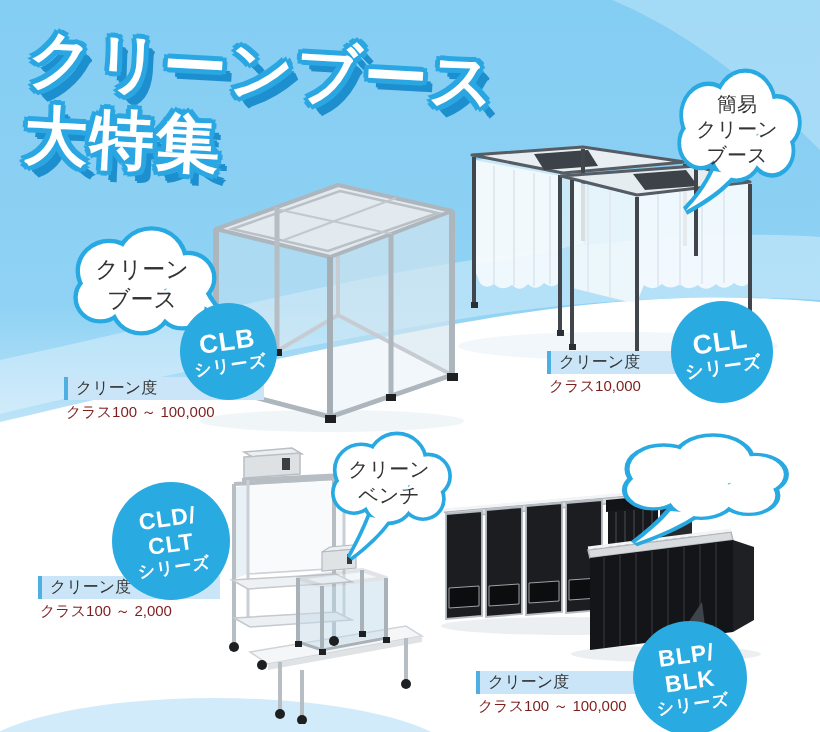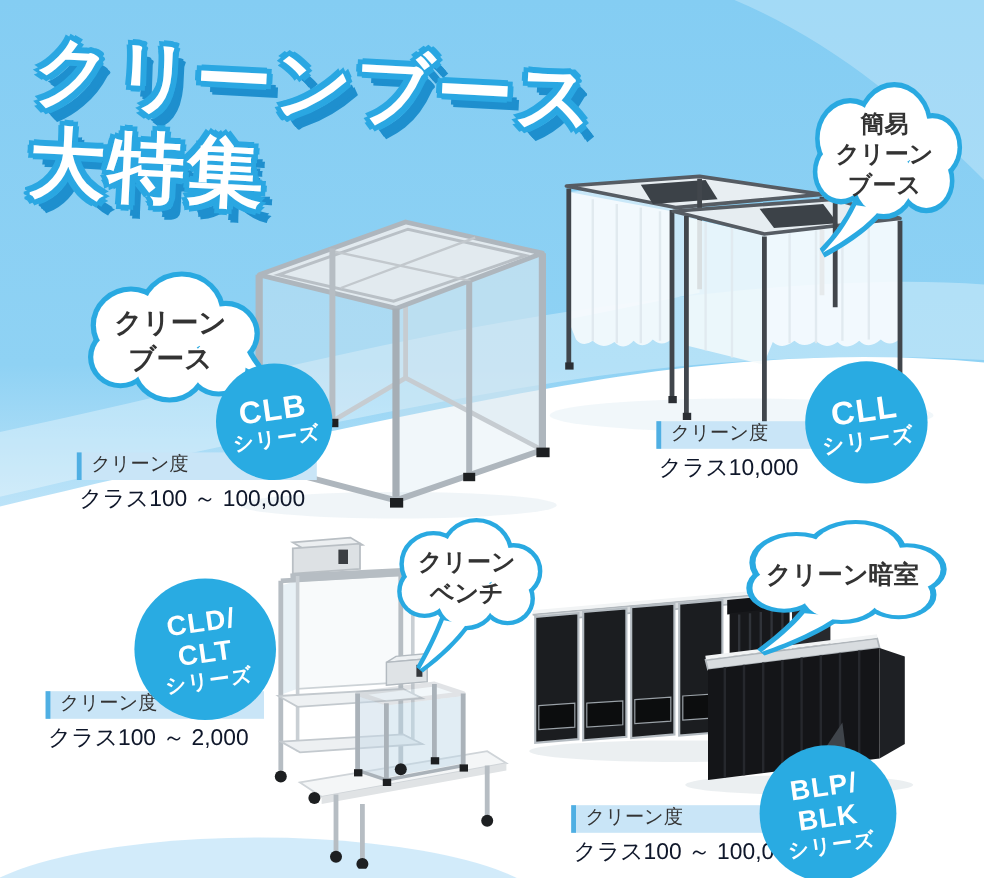--- a/index.html
+++ b/index.html
@@ -11,31 +11,31 @@
   .title{position:absolute;left:30px;top:20px;transform:rotate(3deg);transform-origin:left top;
     color:#fff;font-weight:bold;font-size:64px;line-height:1.2;letter-spacing:2px;
     text-shadow:
       0 -5px 0 #2AA7E2,0 5px 0 #2AA7E2,-5px 0 0 #2AA7E2,5px 0 0 #2AA7E2,
       -4px -4px 0 #2AA7E2,4px -4px 0 #2AA7E2,-4px 4px 0 #2AA7E2,4px 4px 0 #2AA7E2,
       8px 9px 0 #1E8FCE,10px 11px 0 #1E8FCE;}
   
   .bubble{position:absolute;}
   .bubble svg{position:absolute;left:0;top:0;overflow:visible;}
   .bubble .btxt{position:absolute;inset:0;display:flex;flex-direction:column;align-items:center;
-    justify-content:center;color:#333;font-weight:bold;text-align:center;line-height:1.3;}
+    justify-content:center;color:#333;font-weight:normal;text-align:center;line-height:1.3;}
   
   .badge{position:absolute;border-radius:50%;background:#29ABE2;display:flex;align-items:center;
     justify-content:center;text-align:center;}
   .badge .binner{transform:rotate(-8deg);color:#fff;font-weight:bold;line-height:1.12;letter-spacing:1px;}
   .blg{display:block;}
   .bsm{display:block;}
   
   .clean-bar{position:absolute;height:23px;background:#C9E5F7;border-left:4px solid #4FAFE3;
-    display:flex;padding-left:8px;font-size:16px;color:#333;}
-  .clean-class{position:absolute;font-size:19px;color:#0f172a;}
+    display:flex;align-items:center;padding-left:8px;font-size:16px;color:#333;}
+  .clean-class{position:absolute;font-size:15px;color:#7f1d1d;}
   .cloud-stroke{fill:#fff;stroke:#29A9E1;stroke-width:12;}
   .cloud-fill{fill:#fff;stroke:none;}
 </style>
 </head>
 <body>
 
 <div class="poster">
 
   <svg class="bg" width="820" height="732" viewBox="0 0 820 732">
     <defs>
@@ -396,21 +396,20 @@
           <circle cx="70" cy="70" r="40"></circle>
             <circle cx="128" cy="56" r="44"></circle>
             <circle cx="178" cy="80" r="33"></circle>
           <circle cx="58" cy="108" r="31"></circle>
             <circle cx="114" cy="118" r="38"></circle>
             <circle cx="170" cy="118" r="31"></circle>
         </g>
         <path d="M78 146 C66 168 50 188 36 204 C66 188 94 168 110 150 Z" class="cloud-fill"></path>
       </svg>
       <div class="btxt" style="line-height:1.3;">
-        <span style="font-size:21px;">クリーン暗室</span>
       </div>
     </div>
 
     <div class="badge" style="left:633px;top:621px;width:114px;height:114px;">
       <div class="binner">
         <span class="blg" style="font-size:23px;">BLP/</span>
         <span class="blg" style="font-size:23px;">BLK</span>
         <span class="bsm" style="font-size:17px;">シリーズ</span>
       </div>
     </div>

